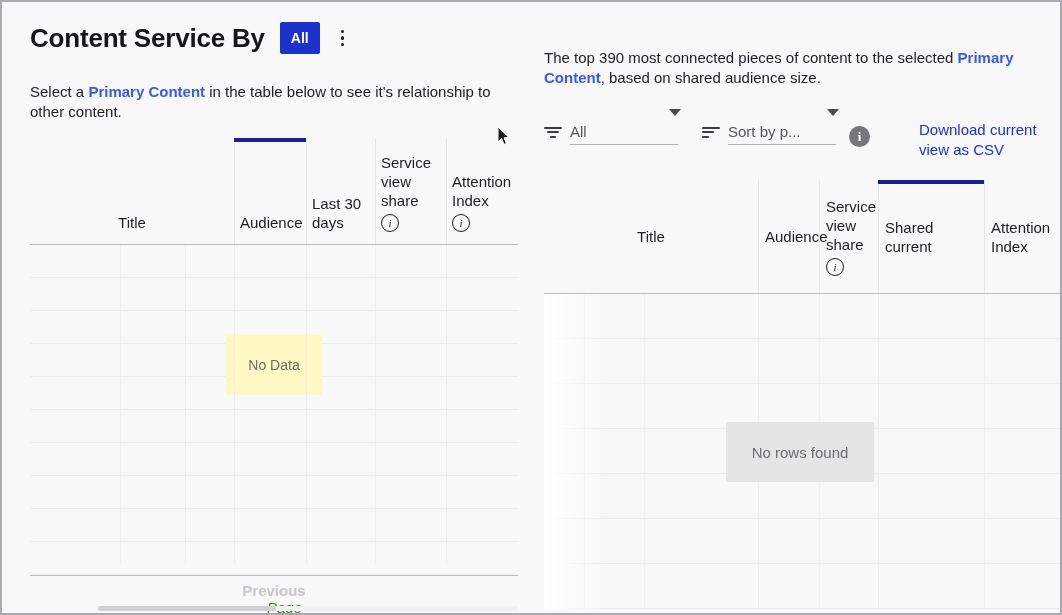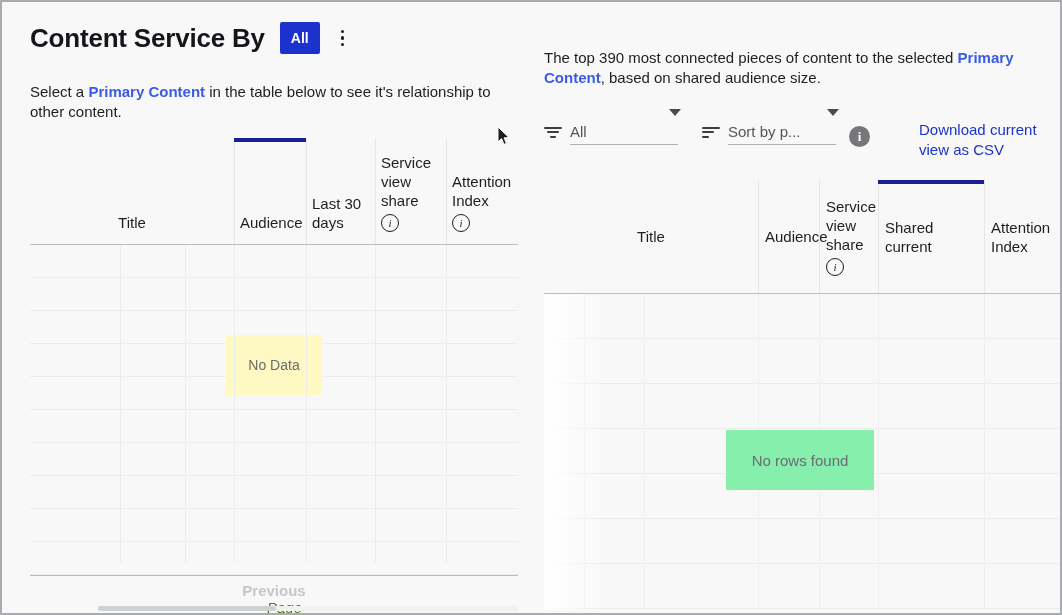--- a/index.html
+++ b/index.html
@@ -379,23 +379,23 @@
   }
   .fade-left {
     position: absolute;
     left: 0; top: 0; bottom: 0;
     width: 60px;
     background: linear-gradient(to right, #ffffff 0%, rgba(255,255,255,0.0) 100%);
     pointer-events: none;
   }
   .norows {
     position: absolute;
-    left: 182px; top: 136px;
+    left: 182px; top: 128px;
     width: 148px; height: 60px;
-    background: #86efac;
+    background: #e5e5e5;
     display: flex;
     align-items: center;
     justify-content: center;
     font-size: 15px;
     color: #6b6c70;
   }
 
   .cursor {
     position: absolute;
     left: 495px; top: 124px;

